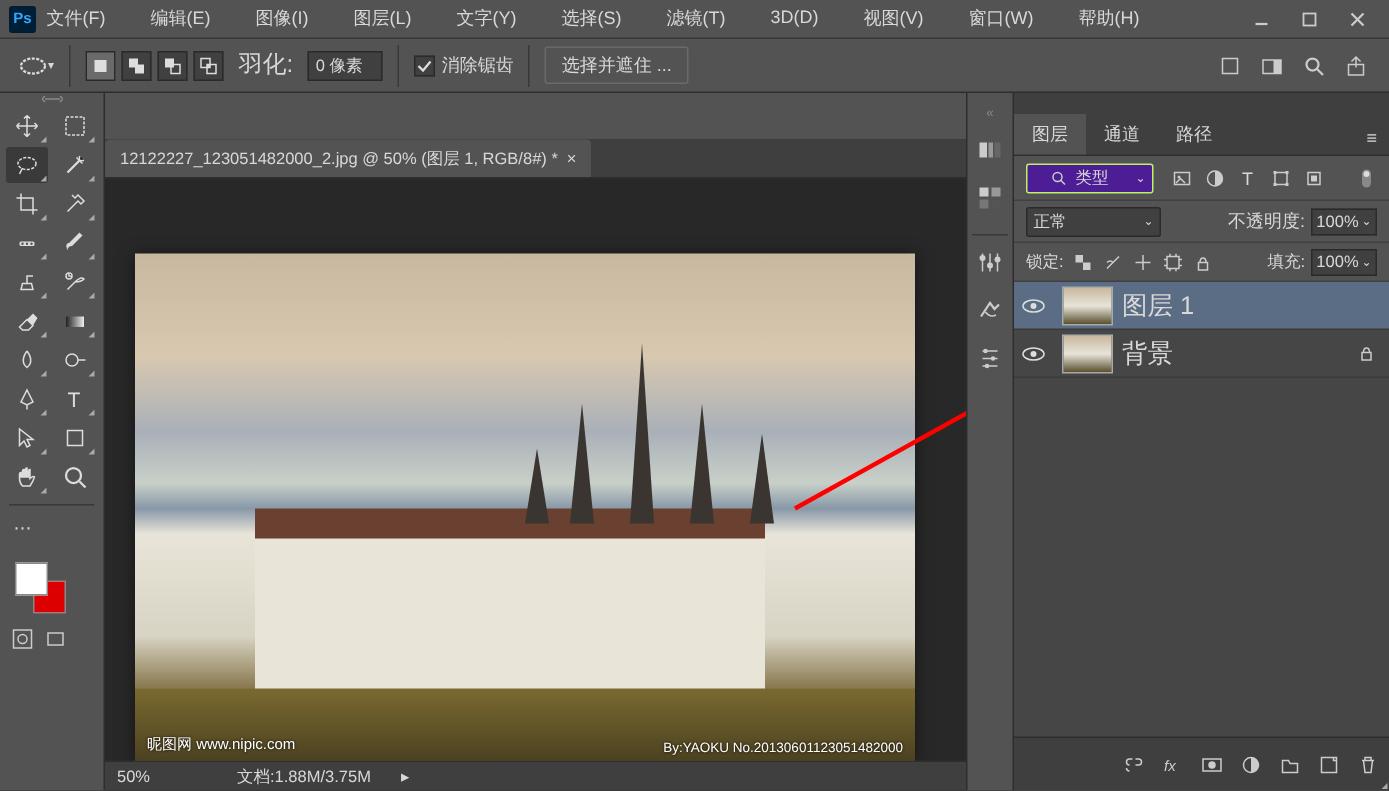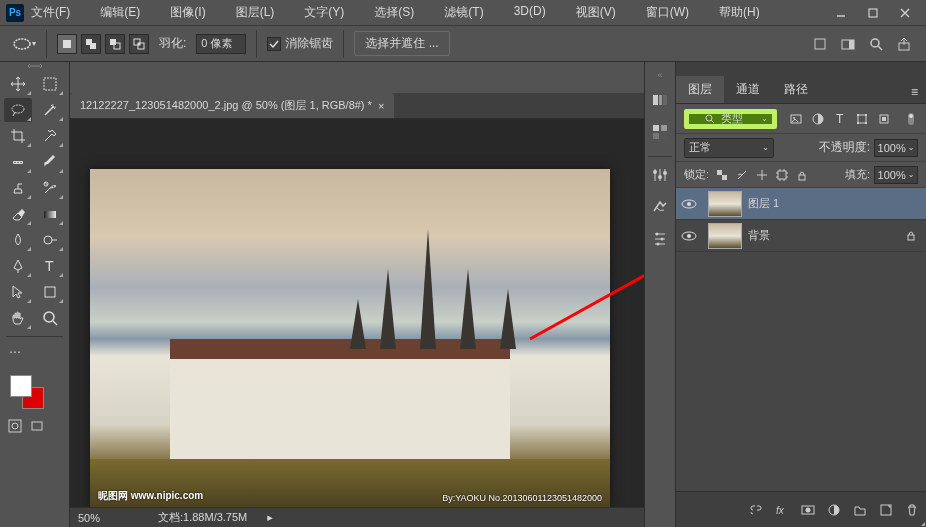--- a/index.html
+++ b/index.html
@@ -13,21 +13,21 @@
 .window-controls { margin-left: auto; display: flex; gap: 2px; }
 .win-btn { width: 30px; height: 20px; display: flex; align-items: center; justify-content: center; color: #d8d8d8; cursor: pointer; }
 
 
 .optionsbar { height: 36px; background: #535353; border-bottom: 1px solid #2e2e2e; display: flex; align-items: center; padding: 0 12px; gap: 10px; }
 .opt-tool-icon { width: 24px; height: 24px; display: flex; align-items: center; justify-content: center; }
 .divider { width: 1px; height: 28px; background: #383838; }
 .opt-mode { display: flex; gap: 4px; }
 .mode-btn { width: 20px; height: 20px; background: #404040; border: 1px solid #2a2a2a; display: flex; align-items: center; justify-content: center; }
 .mode-btn.active { background: #6a6a6a; }
-.opt-label { font-size: 12px; }
+.opt-label { font-size: 16px; }
 .opt-input { width: 50px; height: 20px; background: #404040; border: 1px solid #2a2a2a; color: #d8d8d8; padding: 0 4px; font-size: 11px; }
 .opt-check { width: 14px; height: 14px; background: #404040; border: 1px solid #2a2a2a; display: inline-flex; align-items: center; justify-content: center; margin-right: 4px; }
 .opt-btn { padding: 3px 10px; background: transparent; border: 1px solid #6a6a6a; color: #d8d8d8; font-size: 12px; cursor: pointer; border-radius: 2px; }
 .opt-right { margin-left: auto; display: flex; gap: 8px; align-items: center; }
 .right-icon { width: 20px; height: 20px; display: flex; align-items: center; justify-content: center; cursor: pointer; }
 
 
 .main { display: flex; height: 465px; }
 
 
@@ -54,21 +54,21 @@
 .castle { position: absolute; bottom: 40px; left: 30px; right: 30px; height: 180px; }
 .castle-body { position: absolute; bottom: 0; left: 50px; width: 340px; height: 110px; background: #e8e4d8; }
 .castle-roof { position: absolute; bottom: 110px; left: 50px; width: 340px; height: 20px; background: #6a4030; }
 .spire { position: absolute; width: 0; height: 0; border-left: 8px solid transparent; border-right: 8px solid transparent; border-bottom: 80px solid #3a3530; }
 .spire.s1 { bottom: 120px; left: 260px; }
 .spire.s2 { bottom: 120px; left: 300px; border-bottom-width: 120px; }
 .spire.s3 { bottom: 120px; left: 340px; }
 .spire.s4 { bottom: 120px; left: 380px; border-bottom-width: 60px; }
 .spire.s5 { bottom: 120px; left: 230px; border-bottom-width: 50px; }
 .trees { position: absolute; bottom: 0; left: 0; right: 0; height: 50px; background: linear-gradient(180deg, #7a6a30 0%, #4a4020 100%); }
-.watermark-left { position: absolute; bottom: 6px; left: 8px; font-size: 10px; color: #fff; text-shadow: 0 0 2px #000; font-weight: bold; }
+.watermark-left { position: absolute; bottom: 6px; left: 8px; font-size: 10px; color: #fff; text-shadow: 0 0 2px #000; }
 .watermark-right { position: absolute; bottom: 6px; right: 8px; font-size: 9px; color: #fff; text-shadow: 0 0 2px #000; }
 
 .arrow { position: absolute; pointer-events: none; z-index: 100; }
 
 .statusbar { height: 20px; background: #3f3f3f; display: flex; align-items: center; padding: 0 8px; font-size: 11px; gap: 20px; border-top: 1px solid #2e2e2e; }
 .zoom-val { width: 60px; }
 
 
 .mid-strip { width: 32px; background: #535353; border-left: 1px solid #2e2e2e; border-right: 1px solid #2e2e2e; display: flex; flex-direction: column; align-items: center; padding-top: 8px; gap: 2px; }
 .strip-handle { font-size: 9px; color: #888; margin-bottom: 6px; writing-mode: horizontal-tb; }
@@ -76,39 +76,39 @@
 .strip-divider { width: 24px; height: 1px; background: #383838; margin: 4px 0; }
 
 
 .panels { width: 250px; background: #535353; display: flex; flex-direction: column; }
 .panel-tabs { height: 42px; display: flex; align-items: flex-end; border-bottom: 1px solid #2e2e2e; background: #3f3f3f; }
 .panel-tab { padding: 5px 12px; font-size: 12px; cursor: pointer; }
 .panel-tab.active { background: #535353; }
 .panel-body { flex: 1; background: #535353; display: flex; flex-direction: column; }
 
 .filter-row { height: 30px; display: flex; align-items: center; padding: 0 8px; gap: 6px; border-bottom: 1px solid #404040; }
-.filter-select { height: 20px; background: #4d7c0f; border: 5px solid #bef264; color: #d8d8d8; font-size: 11px; padding: 0 4px 0 16px; display: flex; align-items: center; gap: 4px; border-radius: 2px; justify-content: flex-end; }
+.filter-select { height: 20px; background: #4c1d95; border: 1px solid #bef264; color: #d8d8d8; font-size: 11px; padding: 0 4px 0 16px; display: flex; align-items: center; gap: 4px; border-radius: 2px; justify-content: flex-end; }
 .filter-icons { display: flex; gap: 8px; margin-left: 6px; }
 .f-icon { width: 14px; height: 14px; display: flex; align-items: center; justify-content: center; cursor: pointer; }
 
 .blend-row { height: 28px; display: flex; align-items: center; padding: 0 8px; gap: 6px; border-bottom: 1px solid #404040; }
 .blend-select { flex: 0 0 90px; height: 20px; background: #404040; border: 1px solid #2a2a2a; color: #d8d8d8; font-size: 11px; padding: 0 4px; display: flex; align-items: center; justify-content: space-between; border-radius: 2px; }
 .opacity-box { display: flex; align-items: center; gap: 4px; margin-left: auto; text-align: right; }
 .opacity-val { width: 44px; height: 18px; background: #404040; border: 1px solid #2a2a2a; font-size: 11px; display: flex; align-items: center; justify-content: center; }
 
 .lock-row { height: 26px; display: flex; align-items: center; padding: 0 8px; gap: 6px; border-bottom: 1px solid #404040; font-size: 11px; }
 .lock-icons { display: flex; gap: 6px; }
 .l-icon { width: 14px; height: 14px; display: flex; align-items: center; justify-content: center; }
 
 .layers-list { flex: 1; background: #464646; overflow: auto; }
 .layer-row { height: 32px; display: flex; align-items: center; border-bottom: 1px solid #3a3a3a; padding-right: 8px; }
 .layer-row.selected { background: #5a6d84; }
 .eye-col { width: 26px; display: flex; align-items: center; justify-content: center; }
 .thumb { width: 34px; height: 26px; background: #888; border: 1px solid #aaa; margin: 0 6px; background: linear-gradient(180deg,#c8b8a0 0%,#e8e4d8 50%,#5a5030 100%); }
-.layer-name { font-size: 11px; flex: 1; }
+.layer-name { font-size: 17px; flex: 1; }
 .lock-badge { width: 14px; display: flex; align-items: center; justify-content: center; }
 
 .panel-footer { height: 36px; background: #3f3f3f; display: flex; align-items: center; justify-content: flex-end; padding: 0 6px; gap: 10px; border-top: 1px solid #2e2e2e; }
 .footer-icon { width: 16px; height: 16px; display: flex; align-items: center; justify-content: center; cursor: pointer; }
 
 svg { display: block; }
 .chev { font-size: 8px; }
 </style>
 </head>
 <body>

